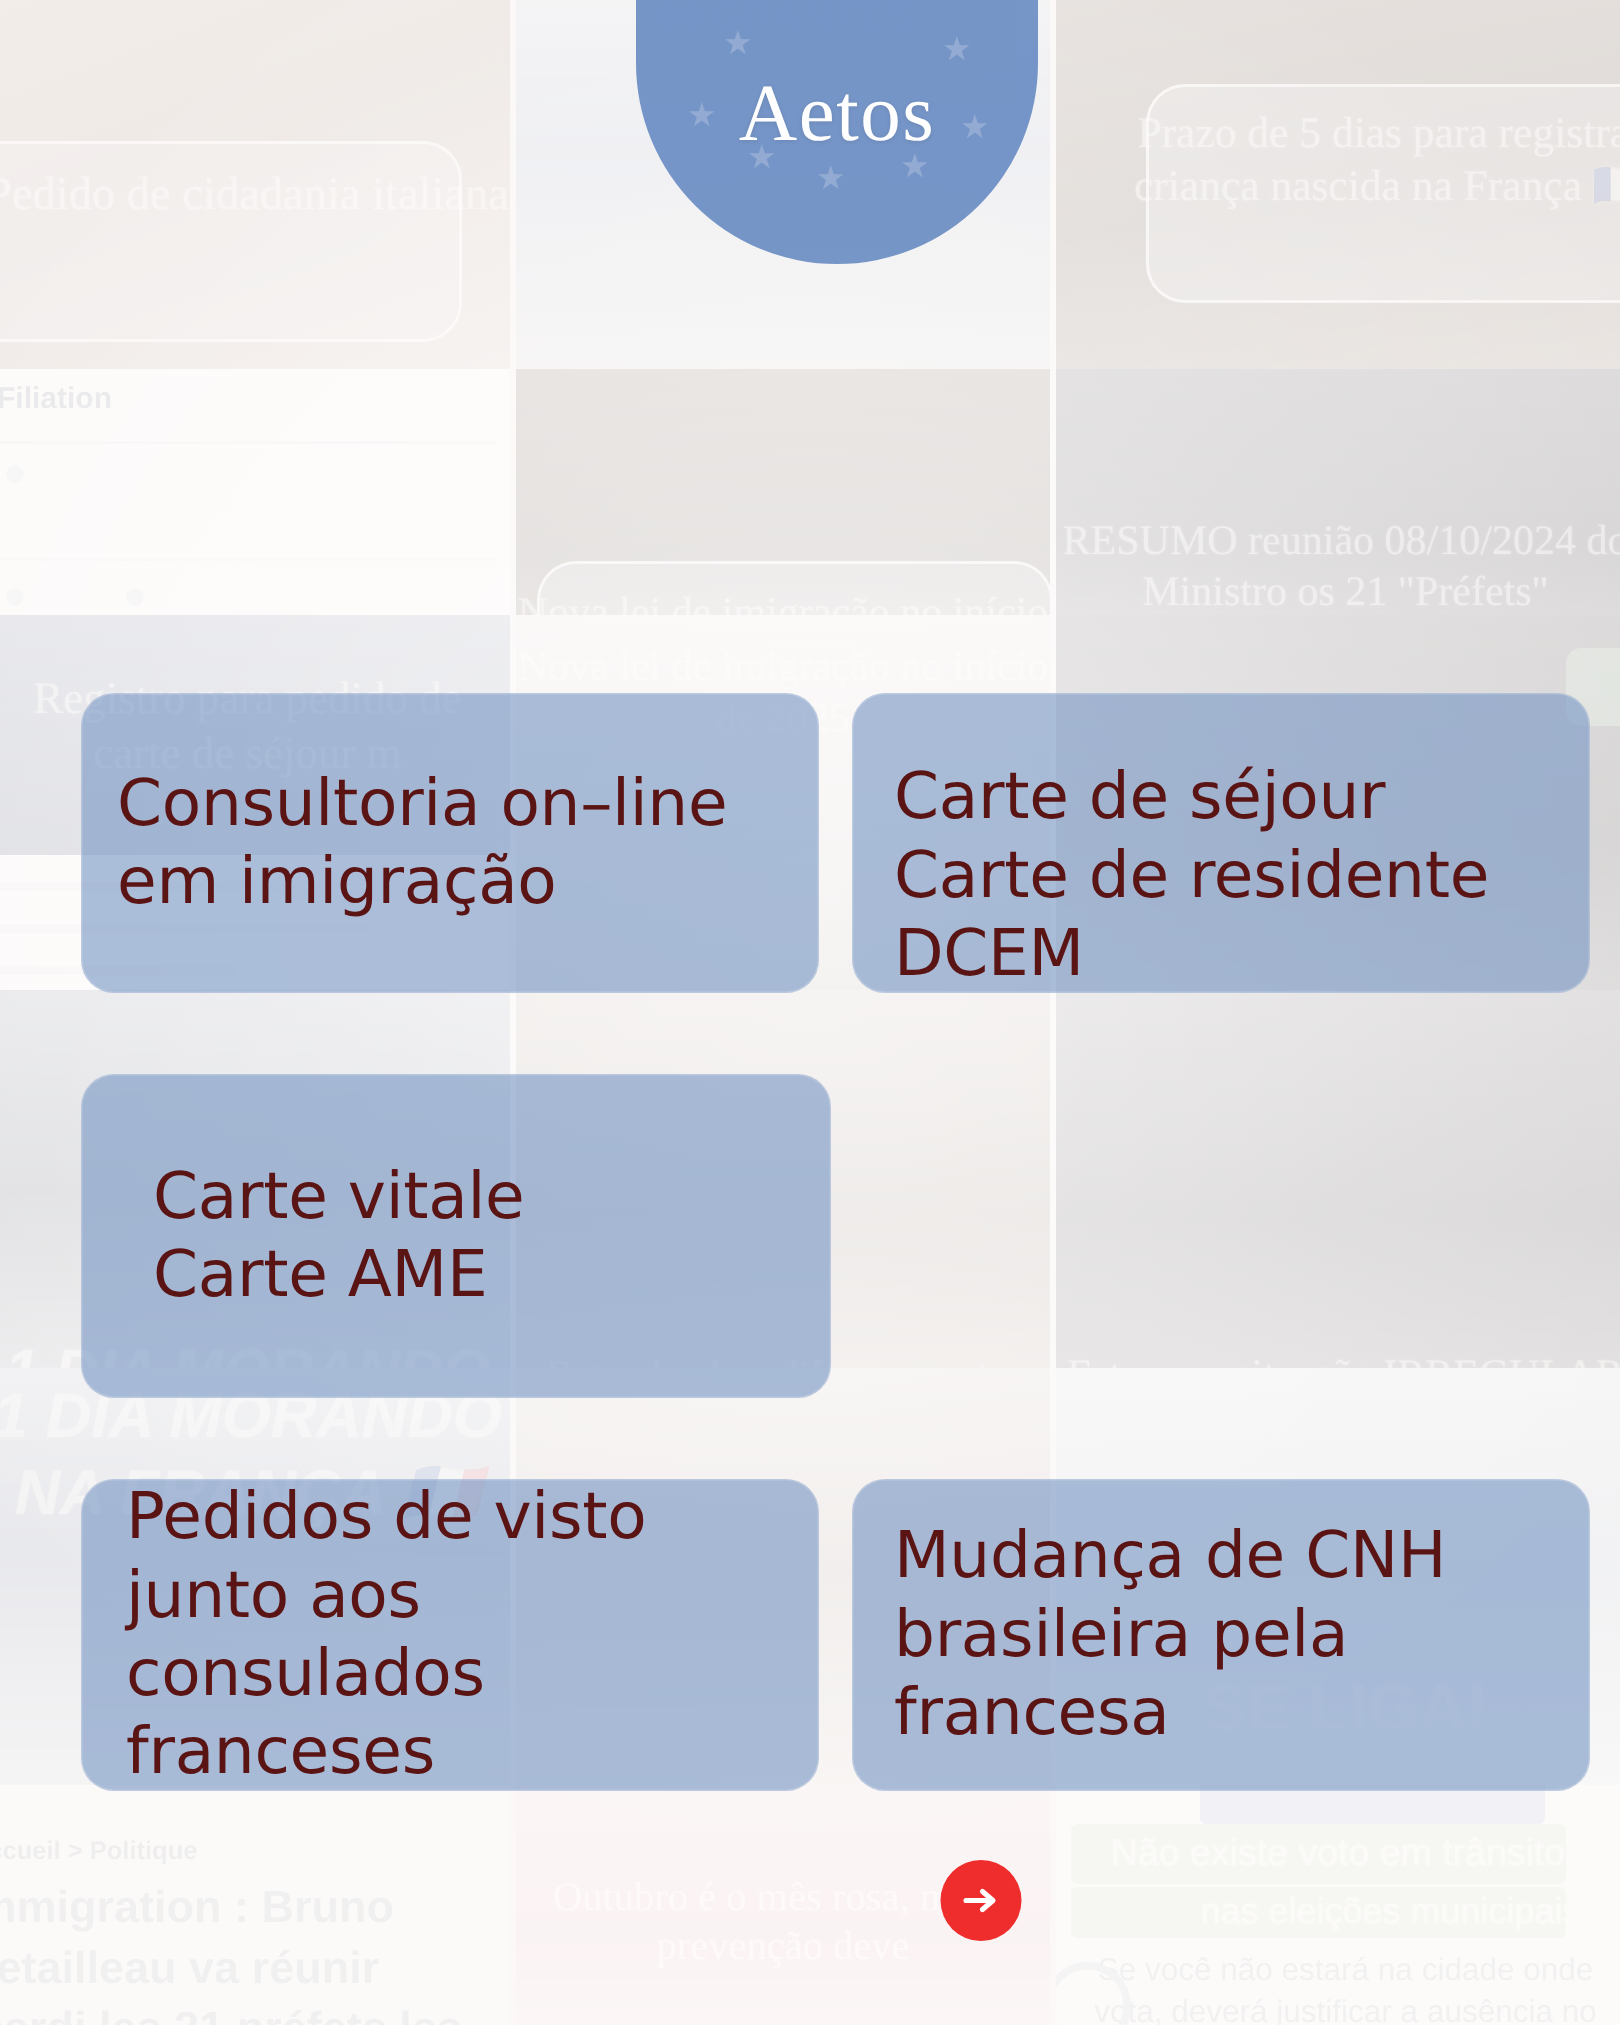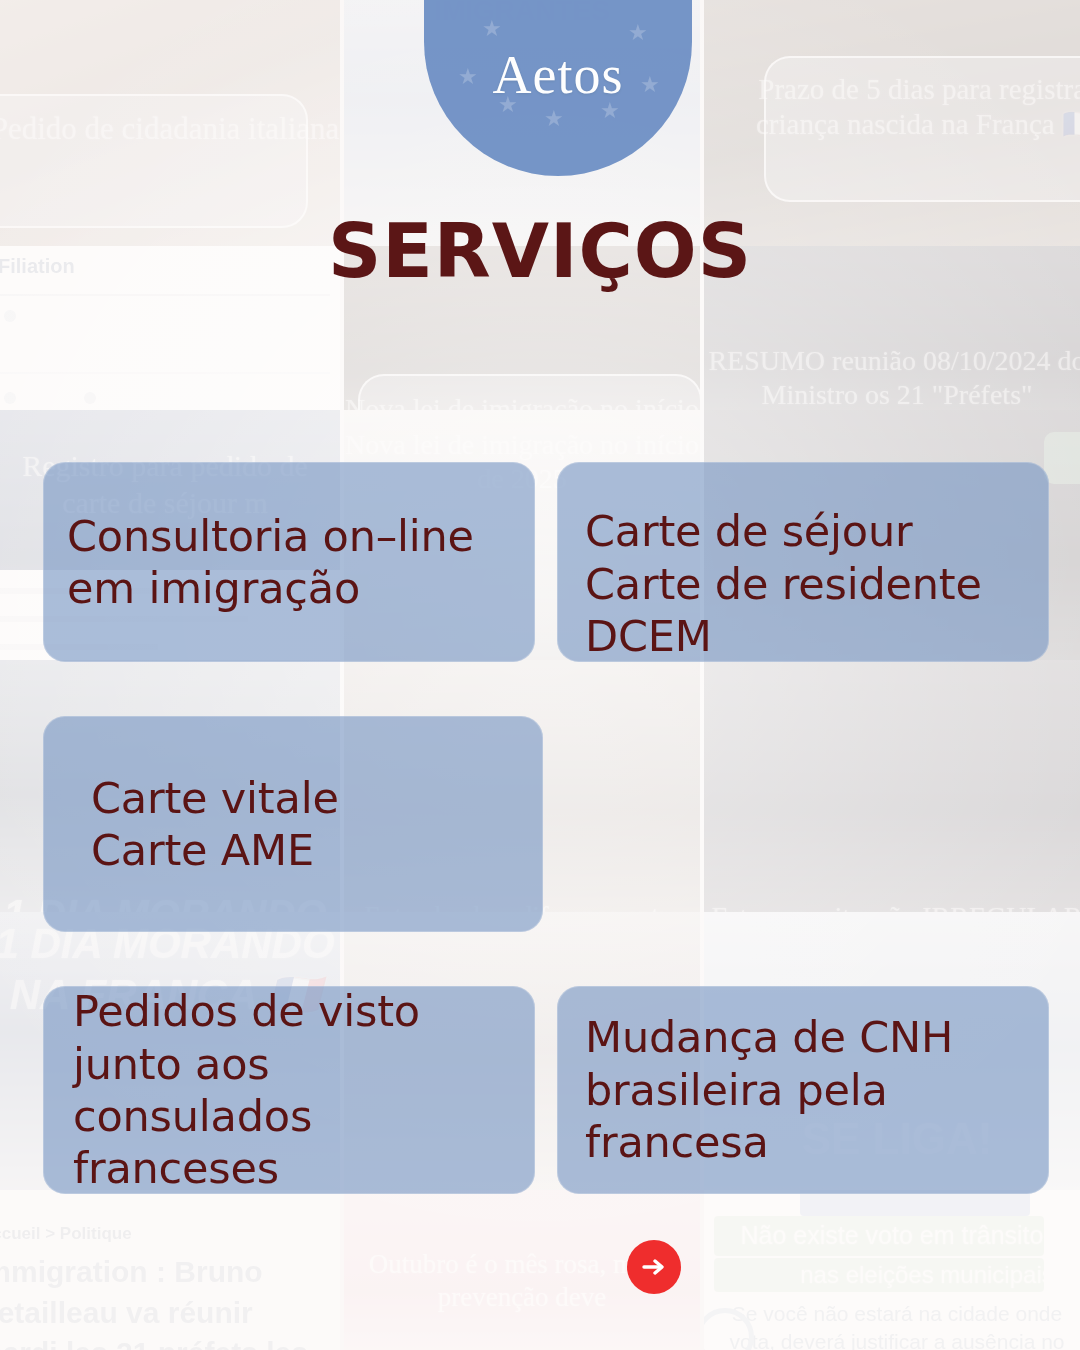--- a/index.html
+++ b/index.html
@@ -103,21 +103,21 @@
     font-size:40px;
     font-weight:bold;
     letter-spacing:-.3px;
     color:#661a1a;
     font-family:"DejaVu Sans","Liberation Sans",sans-serif;
   }
 
   
   #grid{
     position:absolute;
-    left:43px;top:462px;
+    left:54px;top:462px;
     width:1006px;
   }
   .row{display:flex;gap:22px;margin-bottom:54px;}
   .card{
     width:500px;
     border-radius:22px;
     background:rgba(120,150,196,.62);
     box-shadow:0 0 0 1px rgba(255,255,255,.22) inset;
     display:flex;align-items:center;
     box-sizing:border-box;
@@ -306,21 +306,20 @@
       <span class="star" style="left:34px;top:118px;">★</span>
       <span class="star" style="left:74px;top:146px;">★</span>
       <span class="star" style="left:120px;top:160px;">★</span>
       <span class="star" style="left:176px;top:152px;">★</span>
       <span class="star" style="left:216px;top:126px;">★</span>
       <span class="star" style="left:58px;top:70px;">★</span>
       <span class="star" style="left:204px;top:74px;">★</span>
       <span id="logo-word">Aetos</span>
     </div>
 
-    <div id="title">SERVIÇOS</div>
 
     <div id="grid">
 
       <div class="row r1">
         <div class="card card-a">
           <div class="card-text">Consultoria on–line
 em imigração</div>
         </div>
         <div class="card card-b">
           <div class="card-text">Carte de séjour

